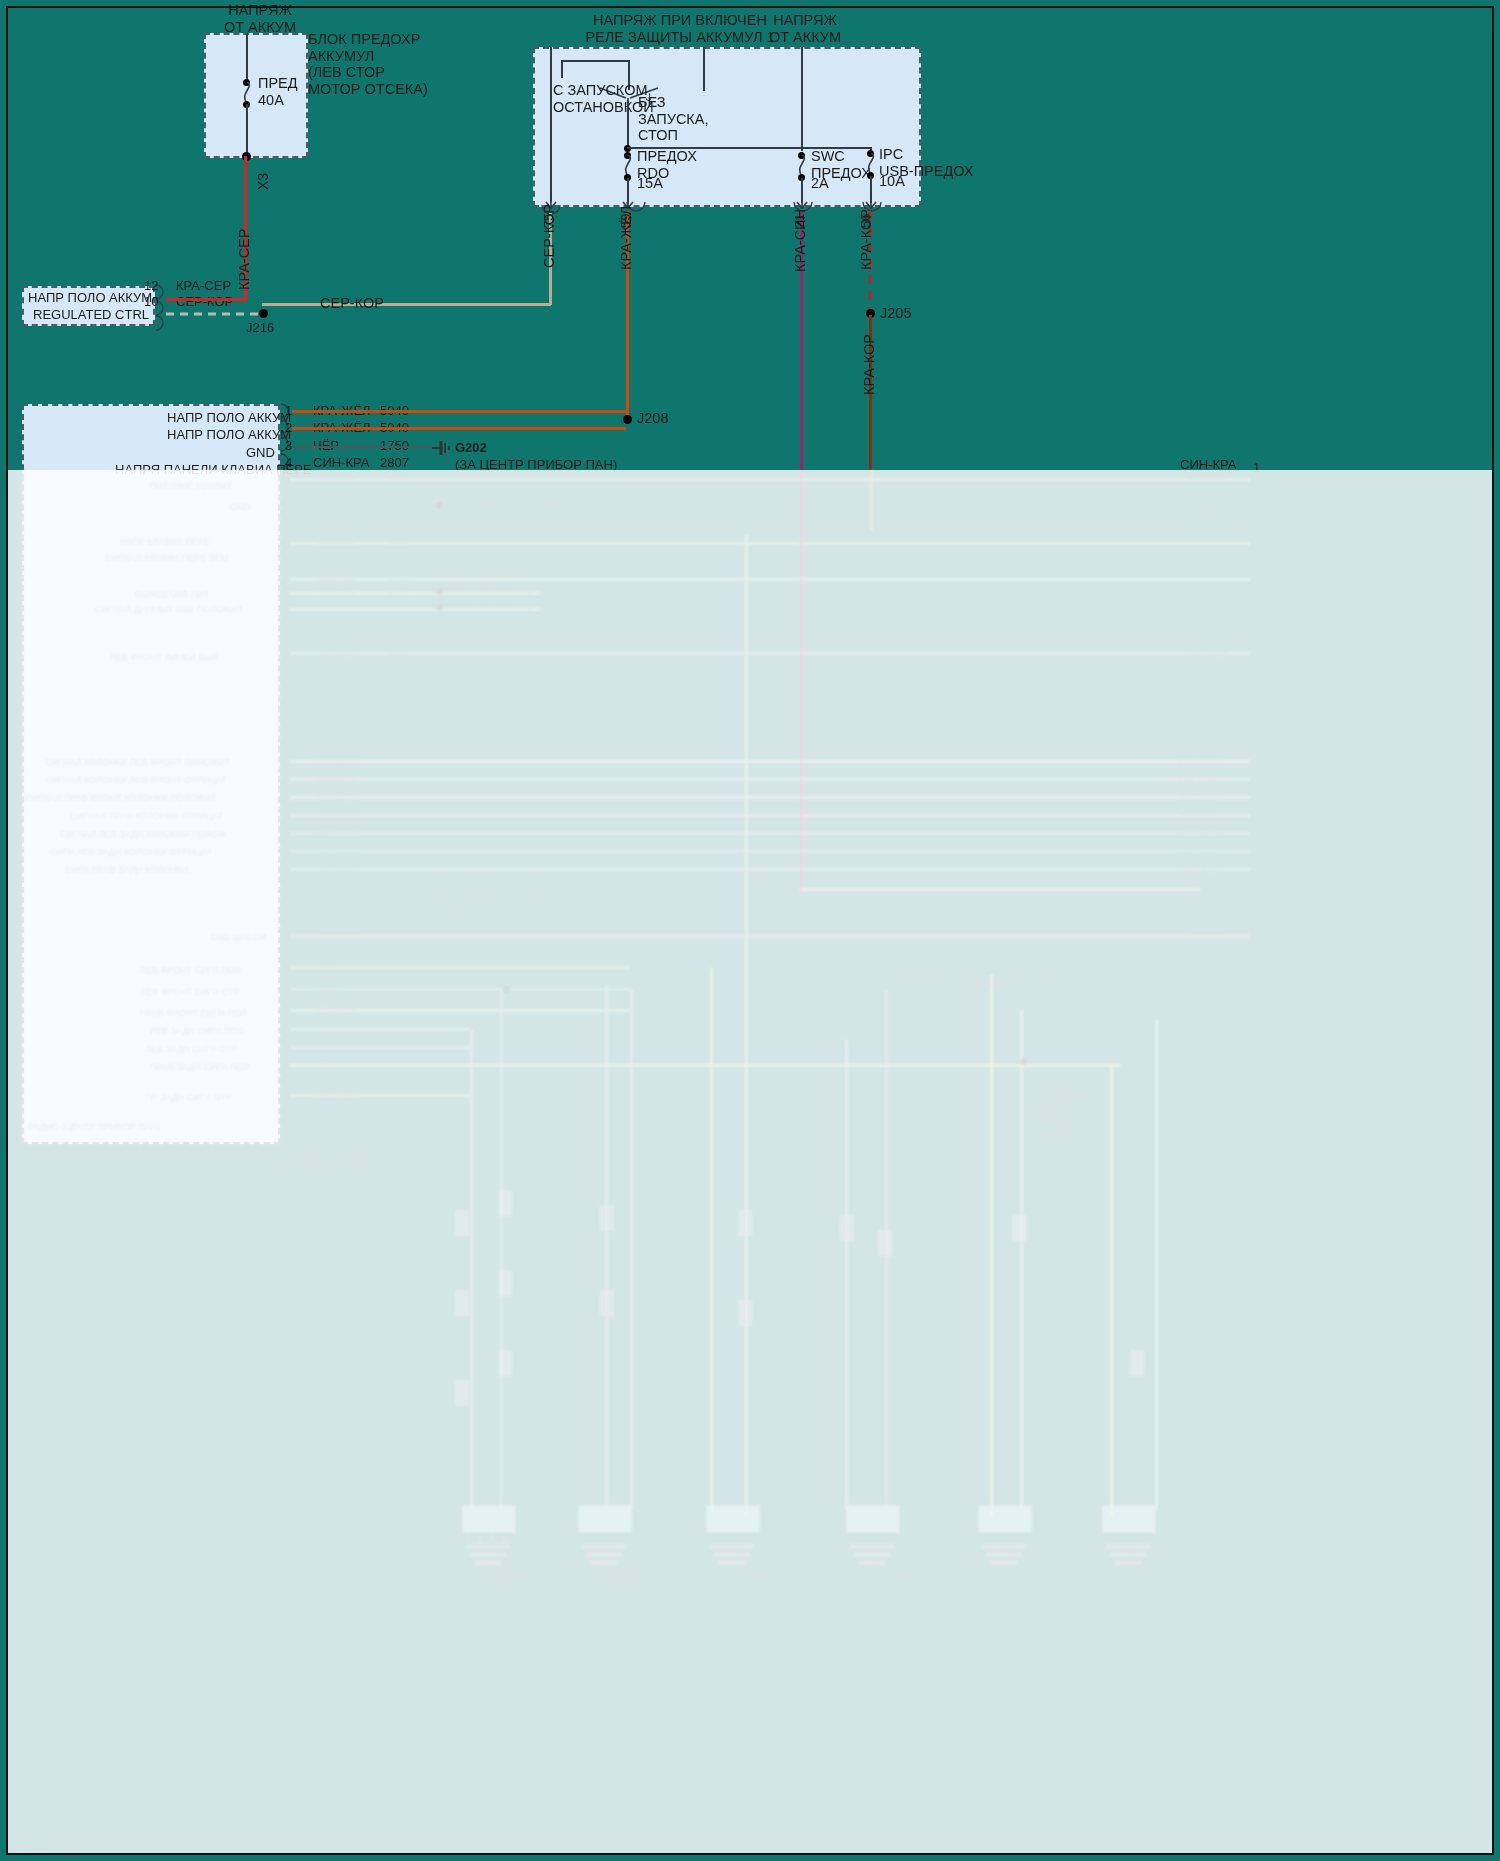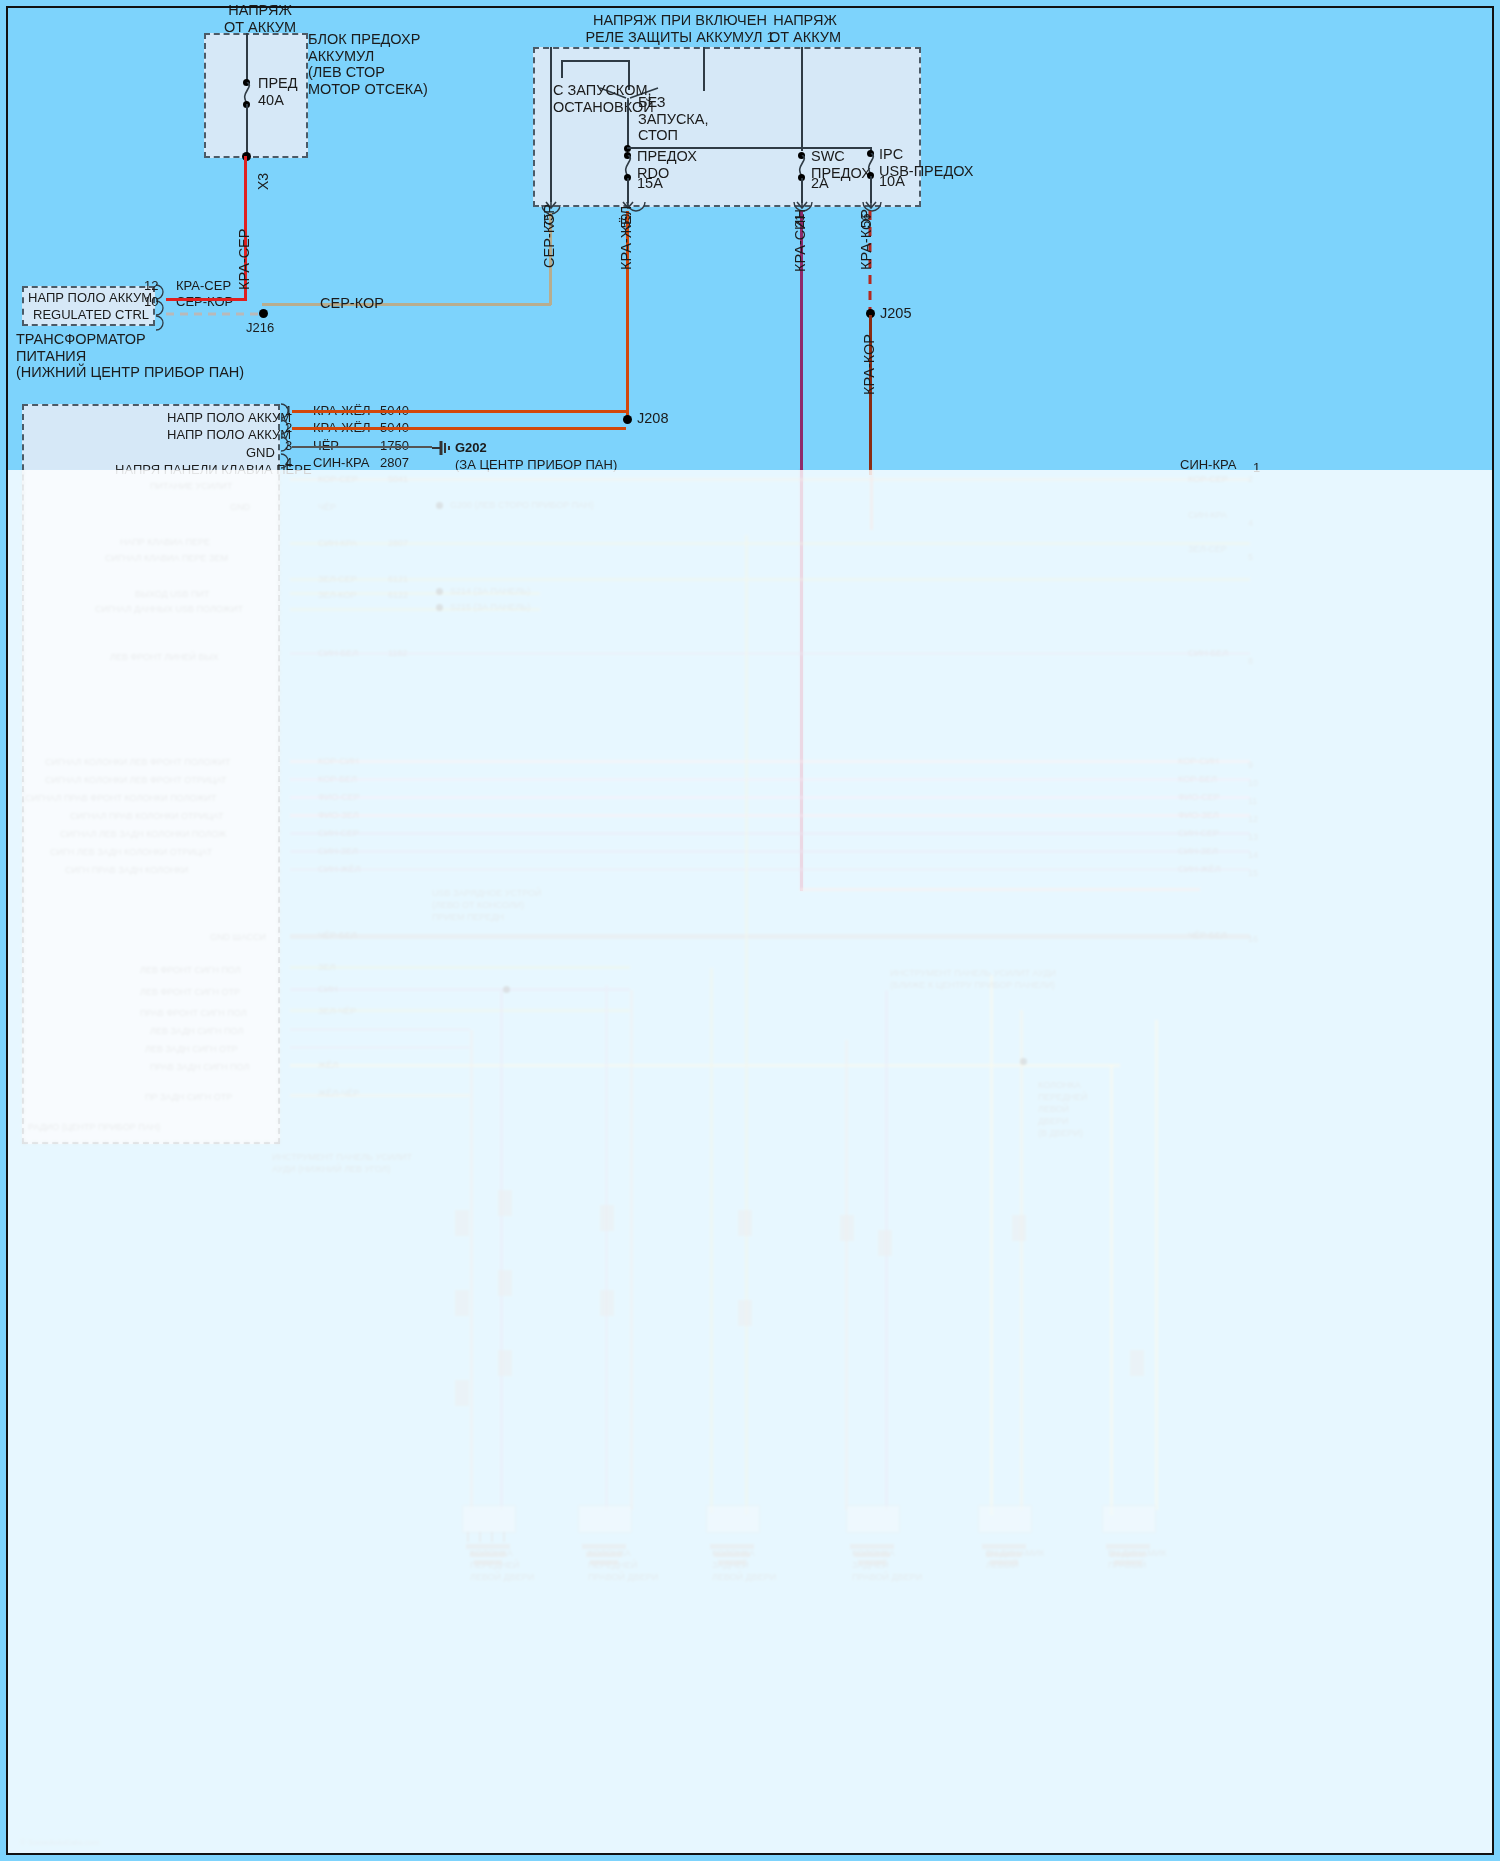--- a/index.html
+++ b/index.html
@@ -1,17 +1,17 @@
 <!DOCTYPE html>
 <html><head>
 <meta charset="utf-8">
 <style>
   html,body{margin:0;padding:0;background:#fff;}
   body{font-family:"Liberation Sans","DejaVu Sans",sans-serif;}
-  #page{position:relative;width:1500px;height:1861px;background:#7dd3fc;overflow:hidden;}
+  #page{position:relative;width:1500px;height:1861px;background:#0f766e;overflow:hidden;}
   
   #sheet-border{position:absolute;left:6px;top:6px;width:1488px;height:1849px;border:2px solid #111;box-sizing:border-box;pointer-events:none;}
 
   .lbl{position:absolute;color:#1b1b1b;font-size:14.5px;line-height:16.5px;white-space:pre;}
   .lbl.c{text-align:center;}
   .lbl.sm{font-size:13px;line-height:15px;}
   .vlbl{position:absolute;color:#1b1b1b;font-size:14.5px;white-space:nowrap;
         transform-origin:0 0;transform:rotate(-90deg);}
   .box-fill{position:absolute;background:#d6e8f7;border:2px dashed #4c5a66;box-sizing:border-box;}
   .wire{position:absolute;}
@@ -190,23 +190,20 @@
 
   <div class="wire" style="left:166px;top:298px;width:80px;height:3px;background:#e02020;"></div>
 
   <svg style="position:absolute;left:166px;top:310px;" width="100" height="8">
     <path d="M0 4 L98 4" stroke="#b9b9b9" stroke-width="3" fill="none" stroke-dasharray="8 6"></path>
   </svg>
   <div class="dot" style="left:259px;top:309px;"></div>
   <div class="lbl sm" style="left:246px;top:320px;">J216</div>
   <div class="lbl" style="left:320px;top:295px;">СЕР-КОР</div>
 
-  <div class="lbl" style="left:16px;top:331px;">ТРАНСФОРМАТОР
-ПИТАНИЯ
-(НИЖНИЙ ЦЕНТР ПРИБОР ПАН)</div>
 
   <div class="box-fill" style="left:22px;top:404px;width:258px;height:740px;"></div>
 
   <div class="lbl sm" style="left:167px;top:410px;">НАПР ПОЛО АККУМ</div>
   <div class="lbl sm" style="left:167px;top:427px;">НАПР ПОЛО АККУМ</div>
   <div class="lbl sm" style="left:246px;top:445px;">GND</div>
   <div class="lbl sm" style="left:115px;top:462px;">НАПРЯ ПАНЕЛИ КЛАВИА ПЕРЕ</div>
 
   <svg style="position:absolute;left:279px;top:402px;" width="12" height="76">
     <path d="M2 2 a7 7 0 0 1 0 14" stroke="#2f3b45" stroke-width="1.3" fill="none"></path>

